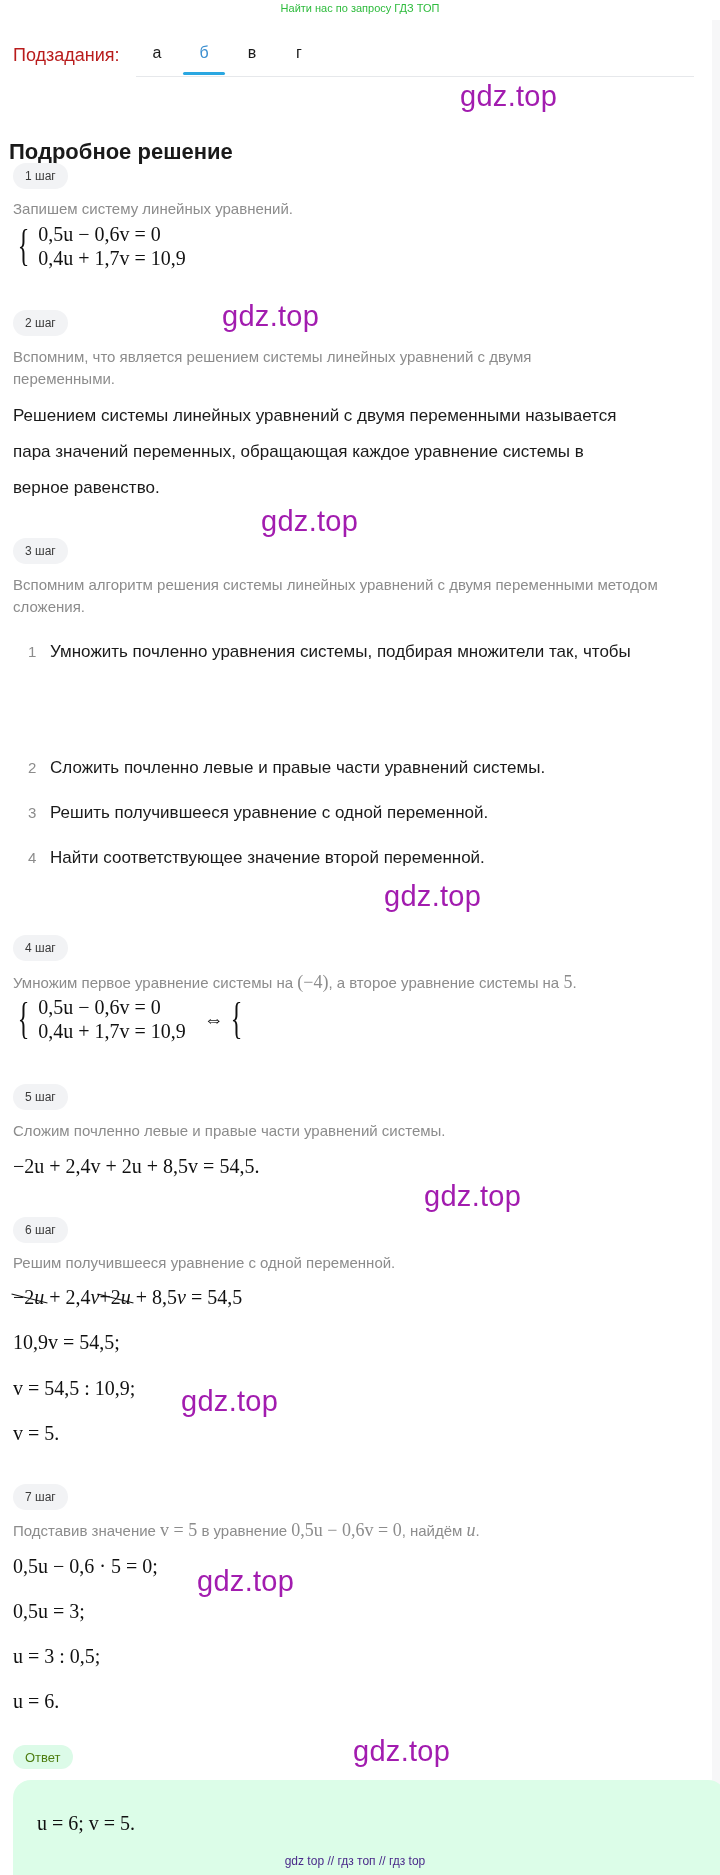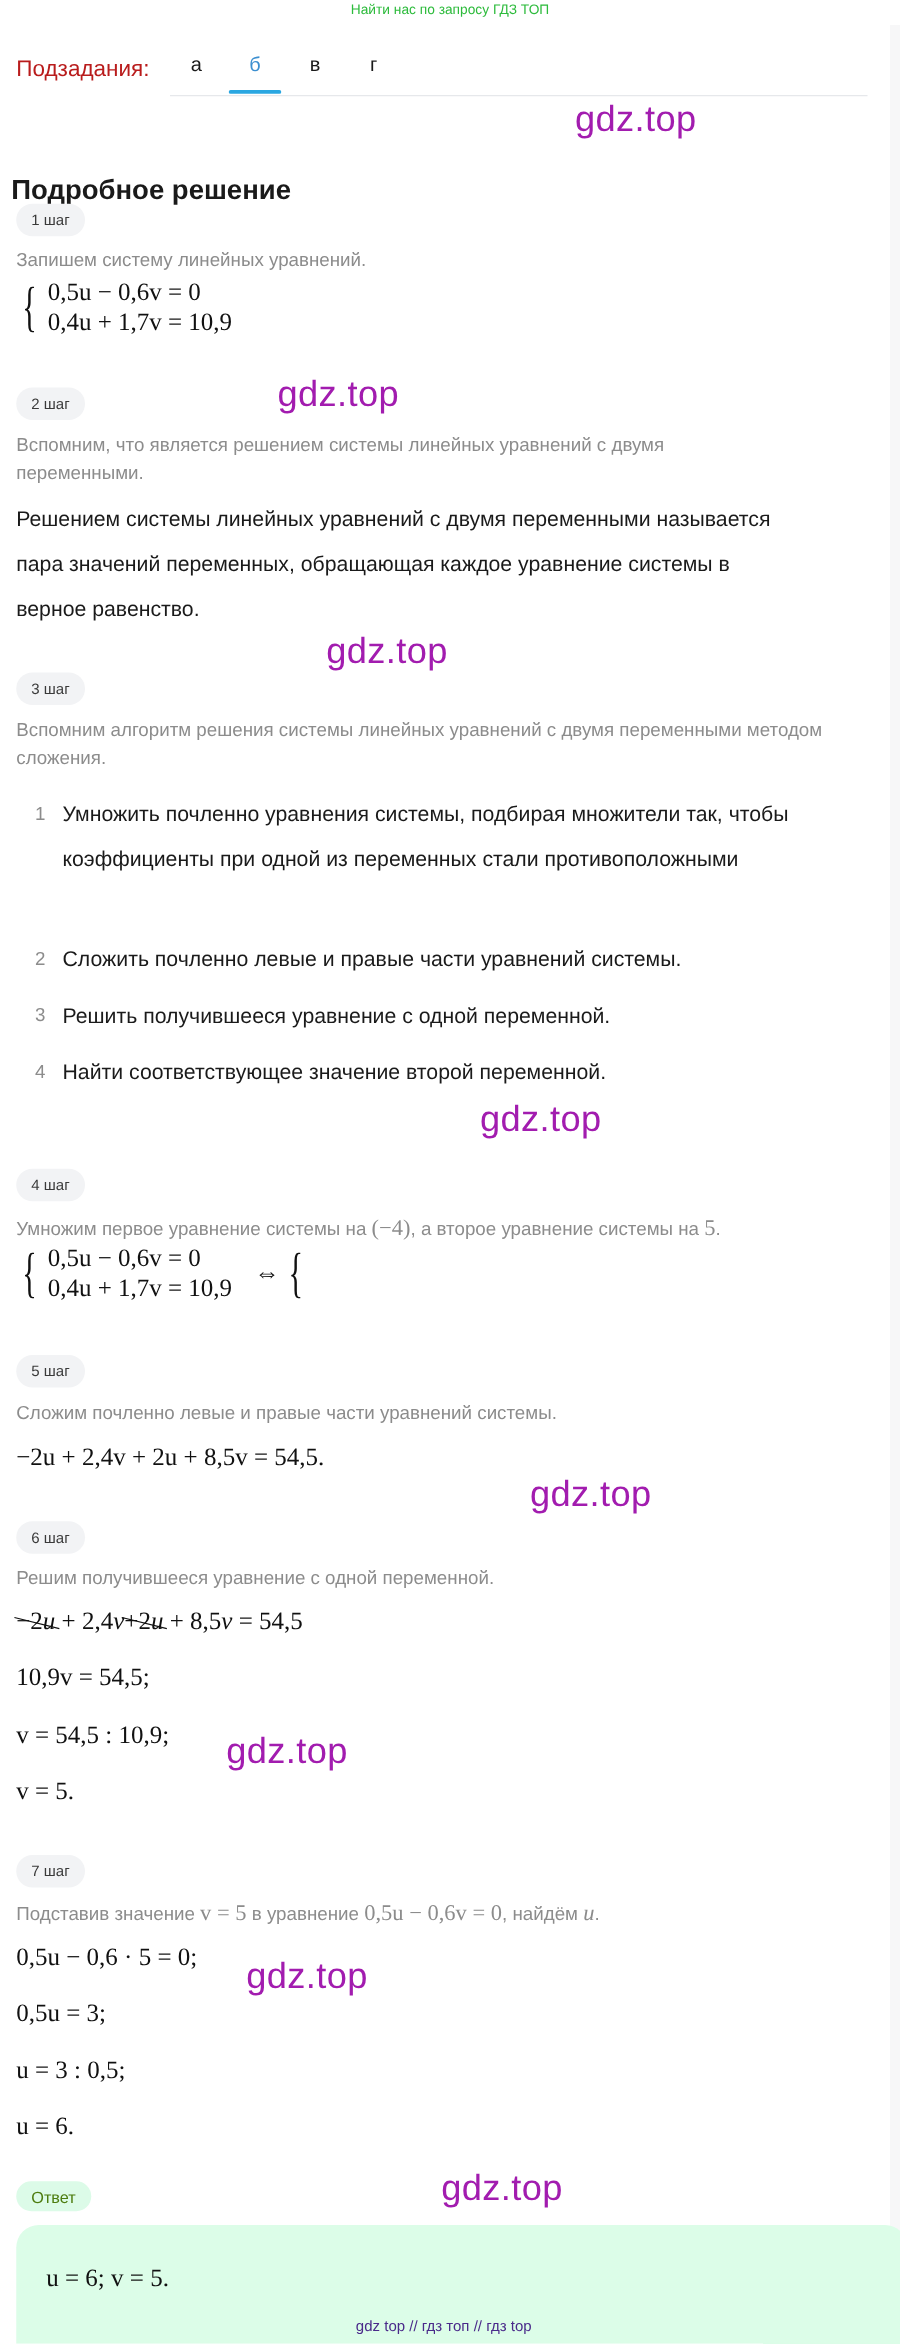--- a/index.html
+++ b/index.html
@@ -75,21 +75,20 @@
 <div class="body-text" style="top:398px">Решением системы линейных уравнений с двумя переменными называется</div>
 <div class="body-text" style="top:434px">пара значений переменных, обращающая каждое уравнение системы в</div>
 <div class="body-text" style="top:470px">верное равенство.</div>
 
 <div class="watermark" style="left:261px;top:505px">gdz.top</div>
 <div class="step-badge" style="top:538px">3 шаг</div>
 <div class="hint" style="top:574px;width:660px">Вспомним алгоритм решения системы линейных уравнений с двумя переменными методом сложения.</div>
 <div class="ol-item" style="top:634px">
   <span class="num">1</span>
   <span class="txt">Умножить почленно уравнения системы, подбирая множители так, чтобы</span>
-  <span class="txt">коэффициенты при одной из переменных стали противоположными</span>
 </div>
 <div class="ol-item" style="top:750px">
   <span class="num">2</span>
   <span class="txt">Сложить почленно левые и правые части уравнений системы.</span>
 </div>
 <div class="ol-item" style="top:795px">
   <span class="num">3</span>
   <span class="txt">Решить получившееся уравнение с одной переменной.</span>
 </div>
 <div class="ol-item" style="top:840px">

